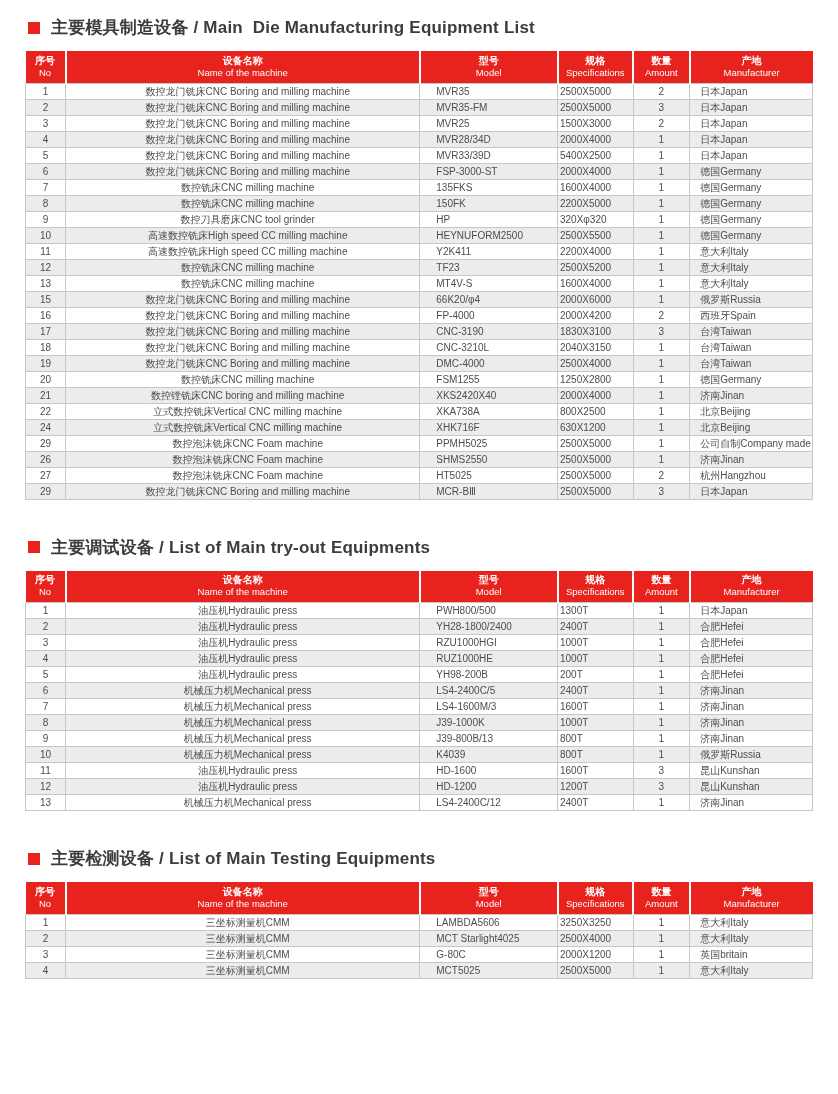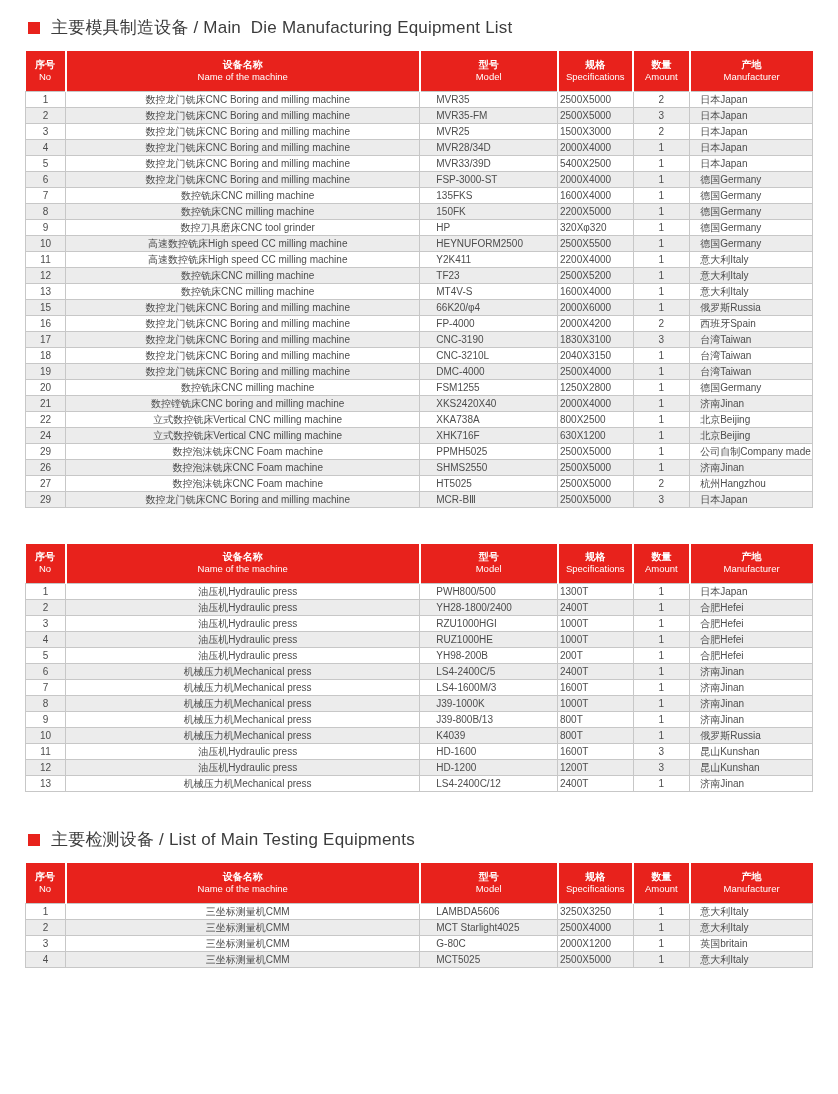--- a/index.html
+++ b/index.html
@@ -15,39 +15,39 @@
     width:838px;height:1094px;background:#ffffff;
     font-family:"Liberation Sans","DejaVu Sans",sans-serif;
     overflow:hidden;
   }
   .page{padding:16px 25px 0 25px;}
   .section{margin:0;}
   .section + .section{margin-top:36px;}
   .section:nth-of-type(3){}
   .section-title{
     display:flex;align-items:center;
-    font-size:17px;color:var(--title);font-weight:400;
+    font-size:17px;color:var(--title);font-weight:700;
     margin:0 3px 12px 3px;white-space:pre;letter-spacing:.2px;text-align:center;
   }
   .bullet{
     width:12px;height:12px;background:var(--red);
     margin-right:11px;flex:0 0 auto;
   }
   table{
     width:100%;border-collapse:collapse;table-layout:fixed;
   }
   col.c0{width:5.1%;}
   col.c1{width:45%;}
   col.c2{width:17.5%;}
   col.c3{width:9.6%;}
   col.c4{width:7.2%;}
   col.c5{width:15.6%;}
   thead th{
     background:var(--red);color:#ffffff;
-    height:40px;padding:2px 1px;
+    height:32px;padding:2px 1px;
     border-right:2px solid #ffffff;
     vertical-align:middle;text-align:center;
   }
   thead th:last-child{border-right:none;}
   thead .zh{display:block;font-size:10px;font-weight:bold;line-height:12px;}
   thead .en{display:block;font-size:9.5px;font-weight:normal;line-height:12px;}
   tbody td{
     height:15.6px;padding:0 2px;
     font-size:10px;color:var(--text);line-height:15px;
     border:1px solid var(--line);
@@ -315,20 +315,24 @@
             <td class="c2">MCR-BⅢ</td>
             <td class="c3">2500X5000</td>
             <td class="c4">3</td>
             <td class="c5">日本Japan</td>
           </tr>
         </tbody>
     </table>
   </div>
 
   <div class="section">
+    <div class="section-title">
+      <span class="bullet"></span>
+      <span>主要调试设备 / List of Main try-out Equipments</span>
+    </div>
     <table>
       <colgroup>
         <col class="c0">
           <col class="c1">
           <col class="c2">
         <col class="c3">
           <col class="c4">
           <col class="c5">
       </colgroup>
       <thead>

